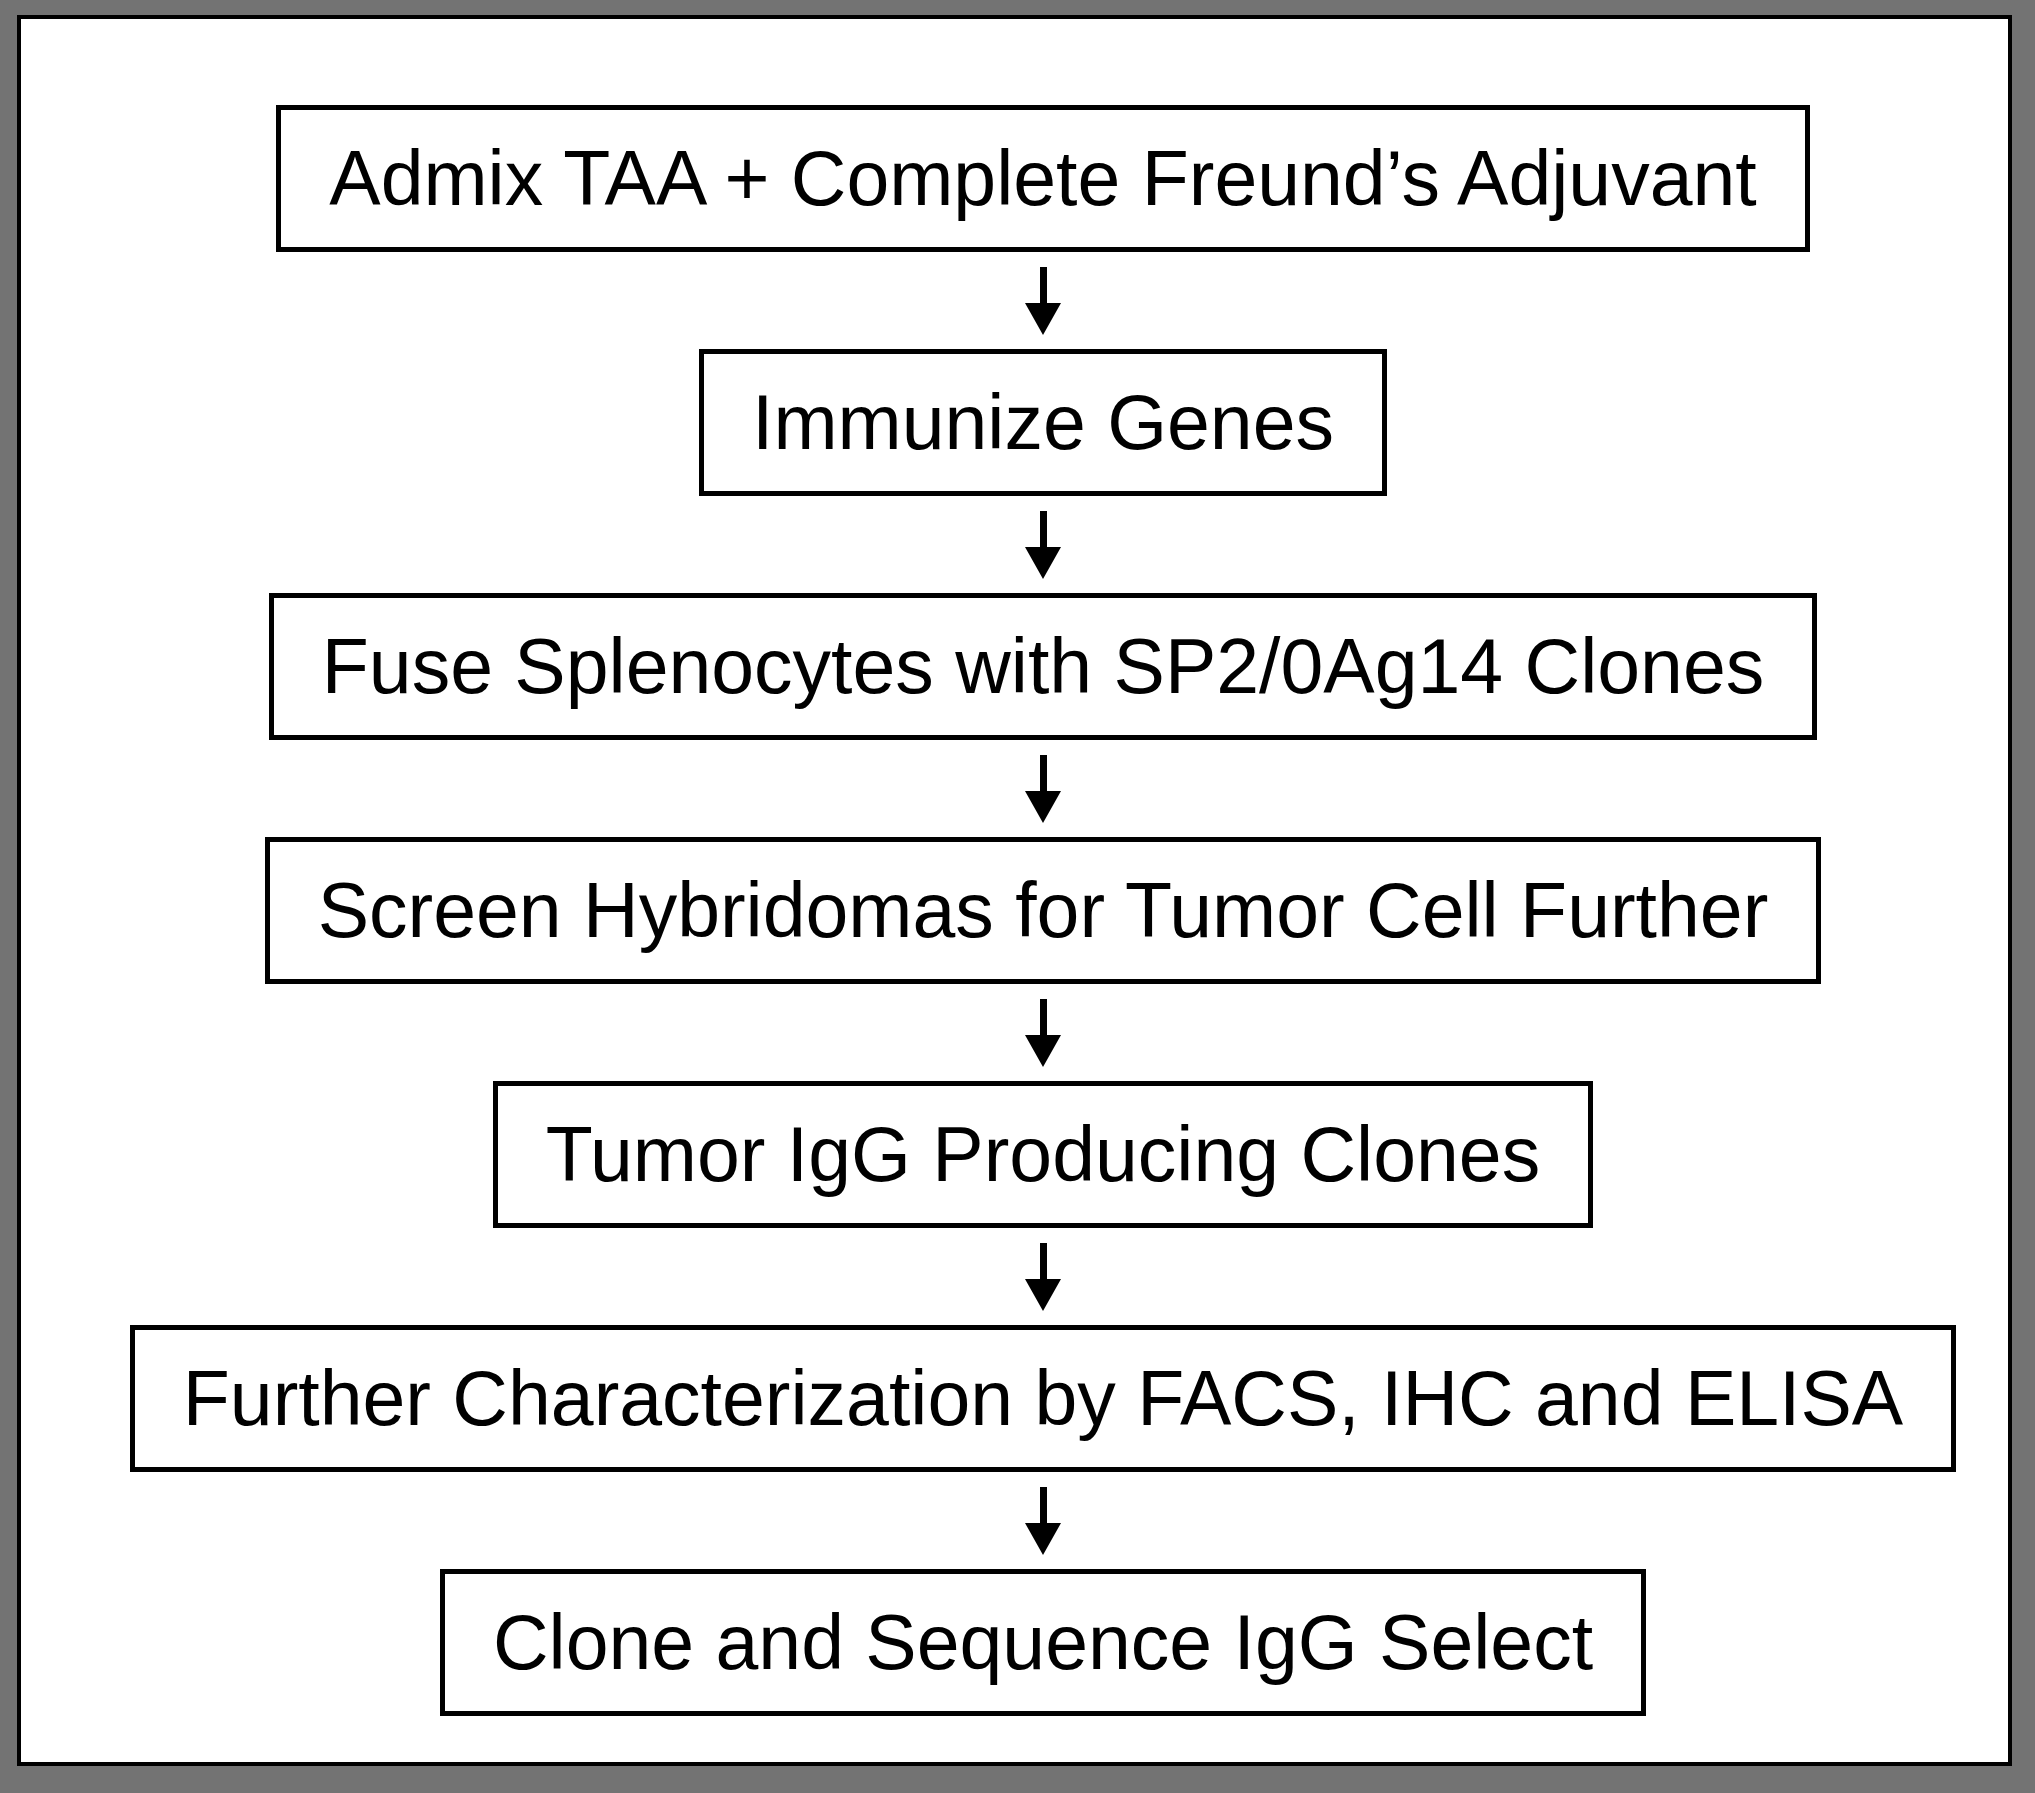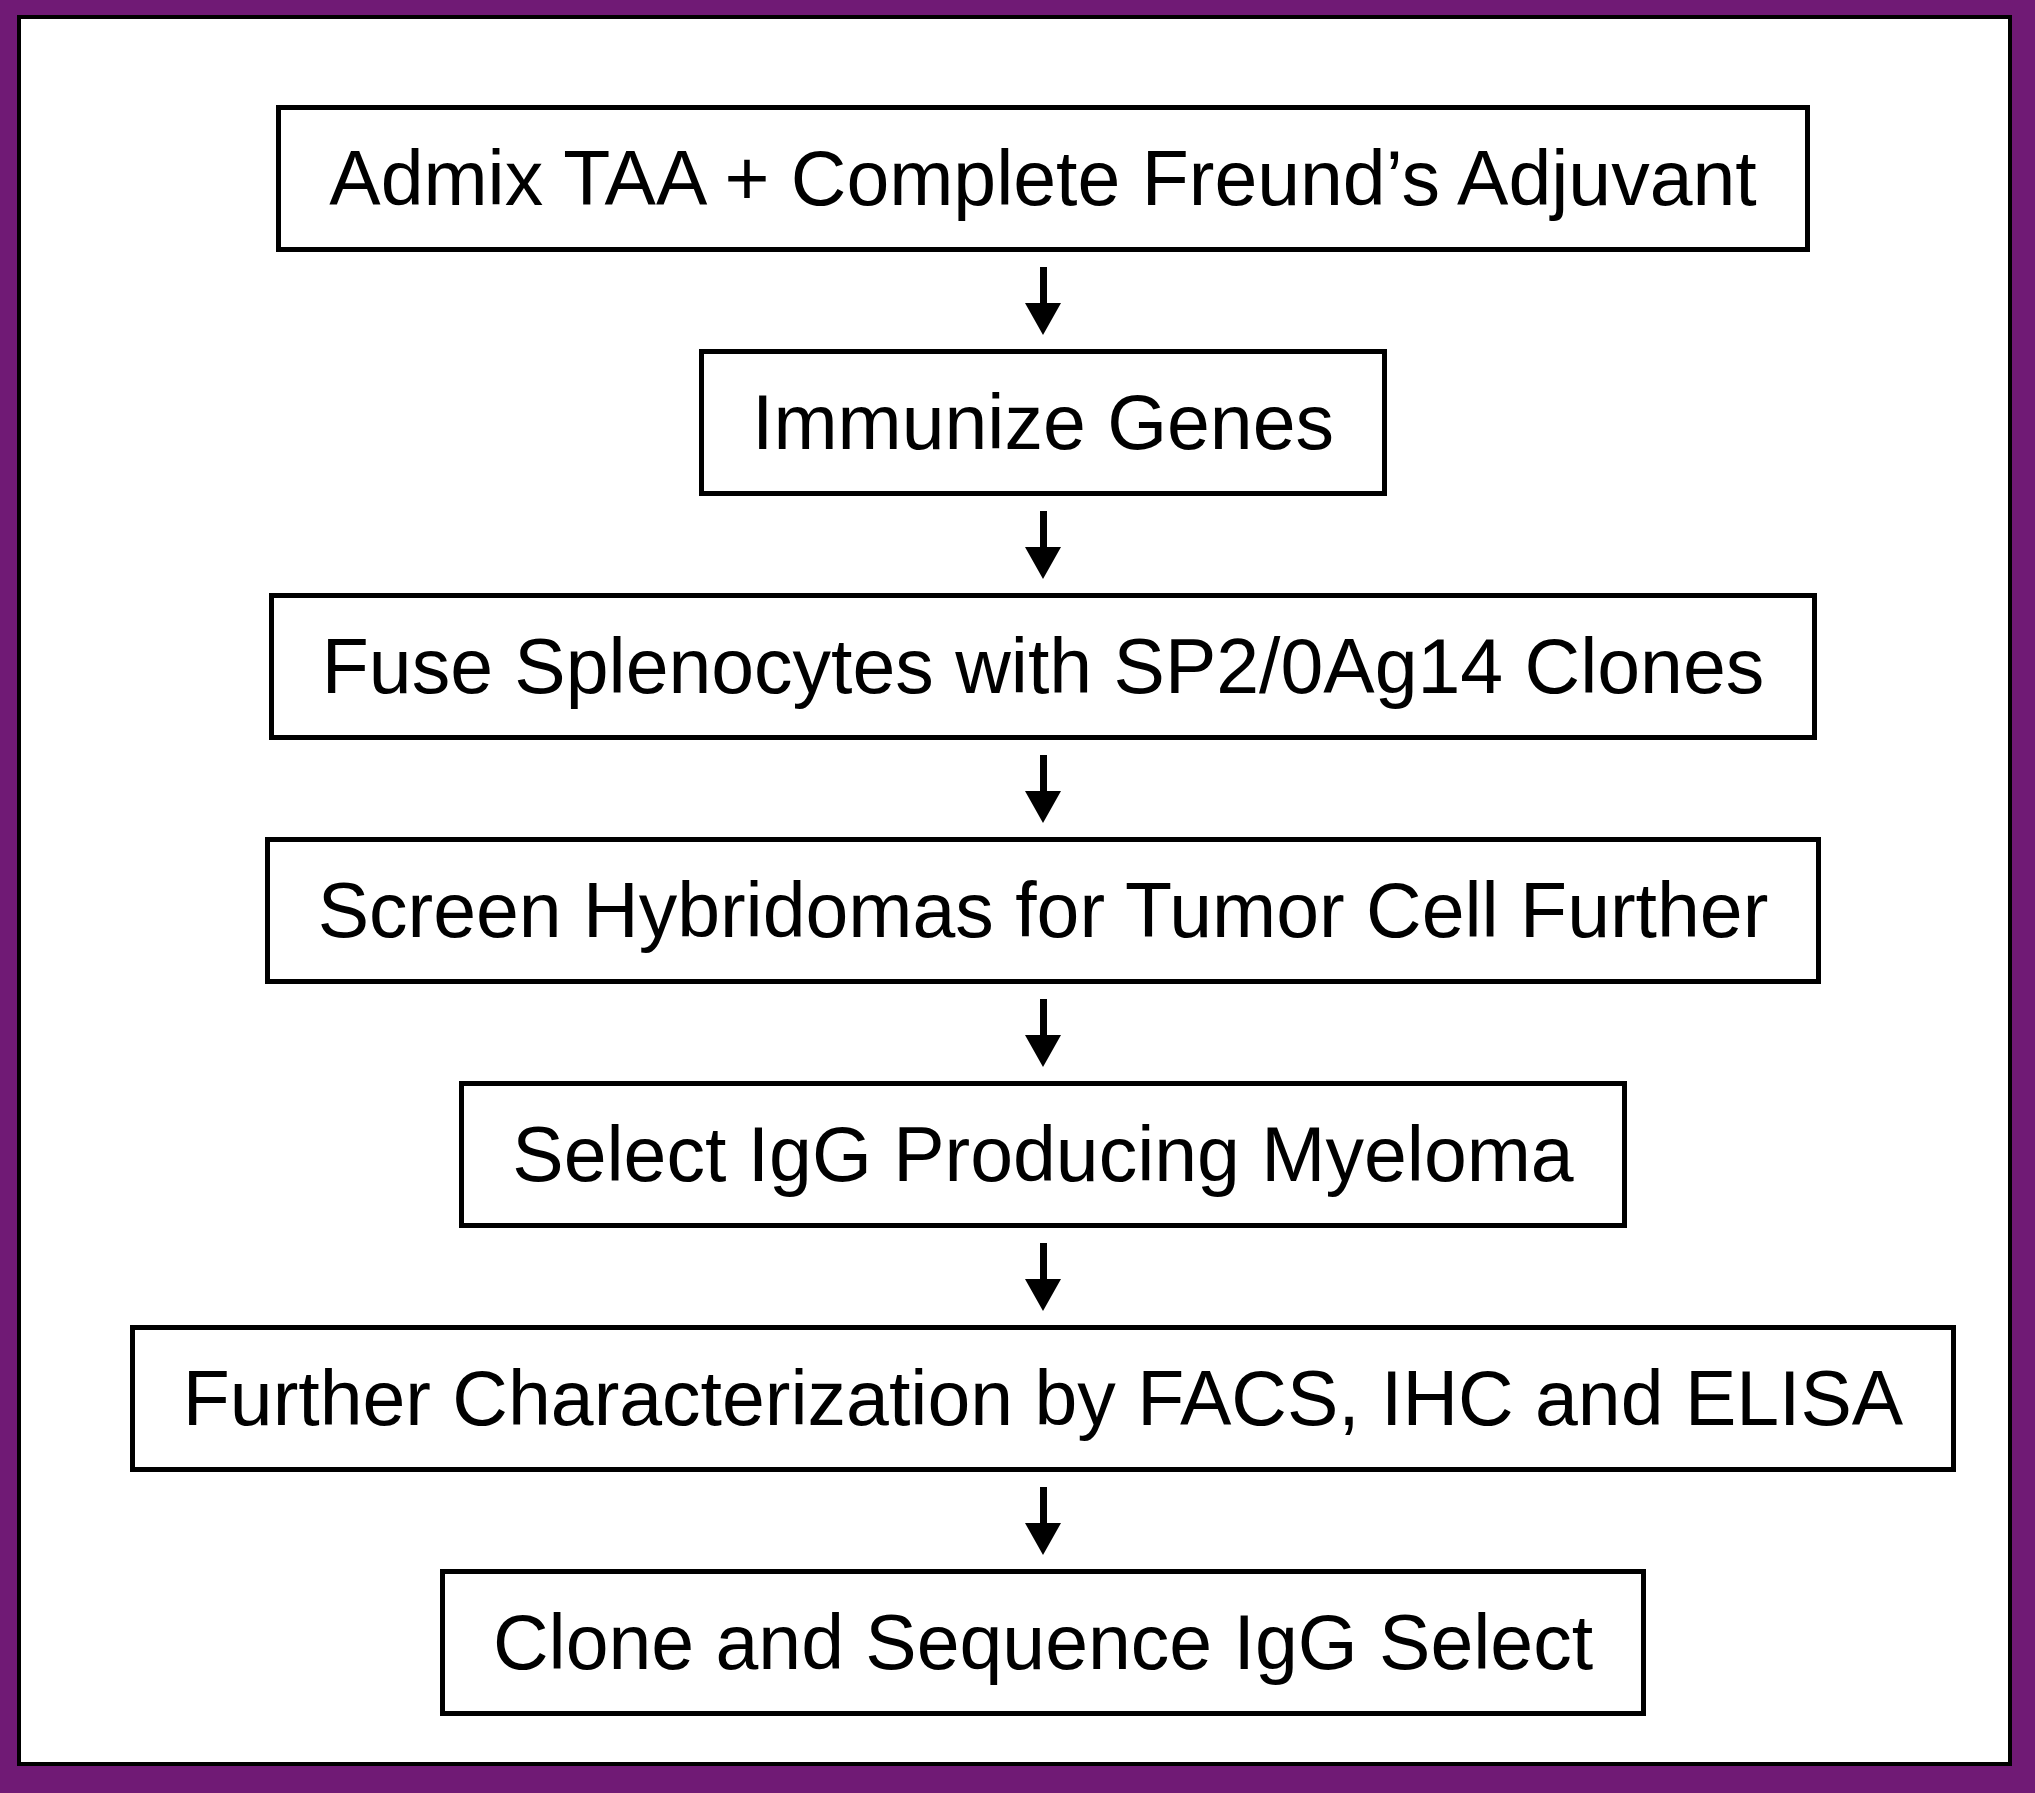--- a/index.html
+++ b/index.html
@@ -5,21 +5,21 @@
   html, body {
     margin: 0;
     padding: 0;
     background: #ffffff;
     font-family: "Liberation Sans", "DejaVu Sans", sans-serif;
   }
   .canvas {
     position: relative;
     width: 2035px;
     height: 1794px;
-    background: #701a75;
+    background: #737373;
     overflow: hidden;
   }
   .frame {
     position: absolute;
     top: 15.4px;
     left: 17px;
     width: 1995px;
     height: 1751px;
     border: 4.6px solid #000000;
     box-sizing: border-box;
@@ -97,21 +97,21 @@
         <div class="head"></div>
       </div>
 
       <div class="step-box">Screen Hybridomas for Tumor Cell Further</div>
 
       <div class="arrow">
         <div class="shaft"></div>
         <div class="head"></div>
       </div>
 
-      <div class="step-box">Select IgG Producing Myeloma</div>
+      <div class="step-box">Tumor IgG Producing Clones</div>
 
       <div class="arrow">
         <div class="shaft"></div>
         <div class="head"></div>
       </div>
 
       <div class="step-box">Further Characterization by FACS, IHC and ELISA</div>
 
       <div class="arrow">
         <div class="shaft"></div>

